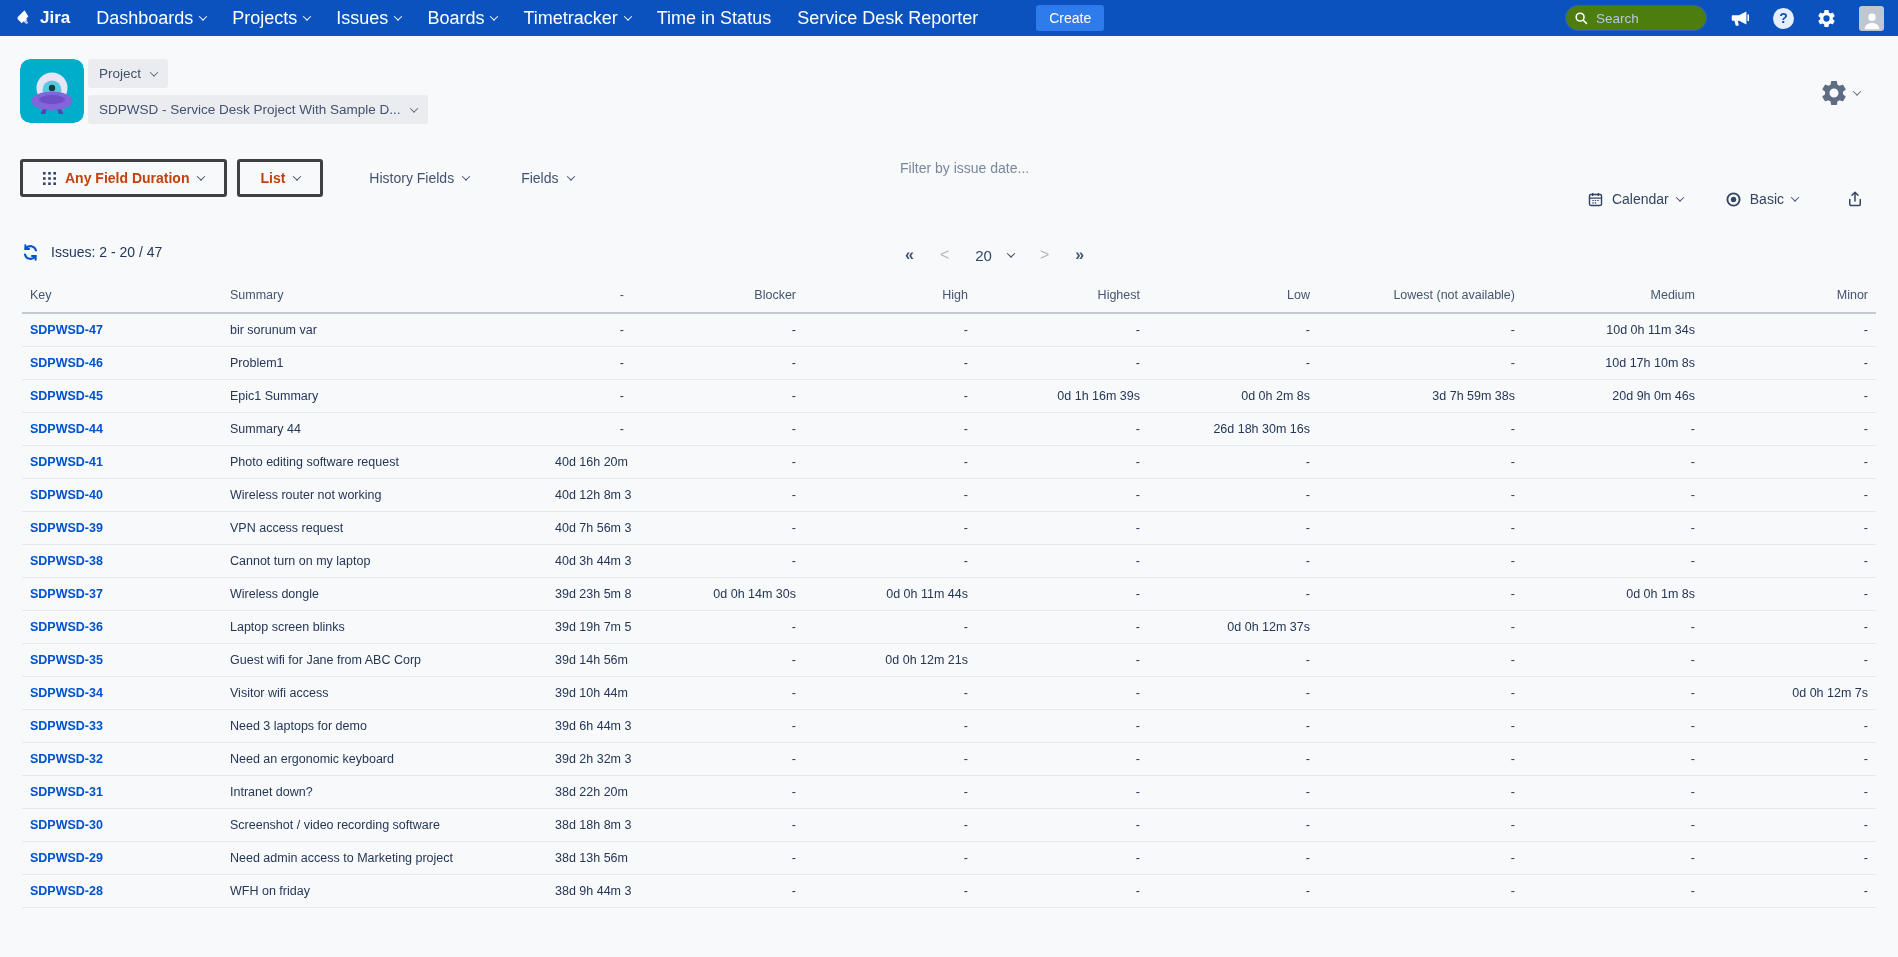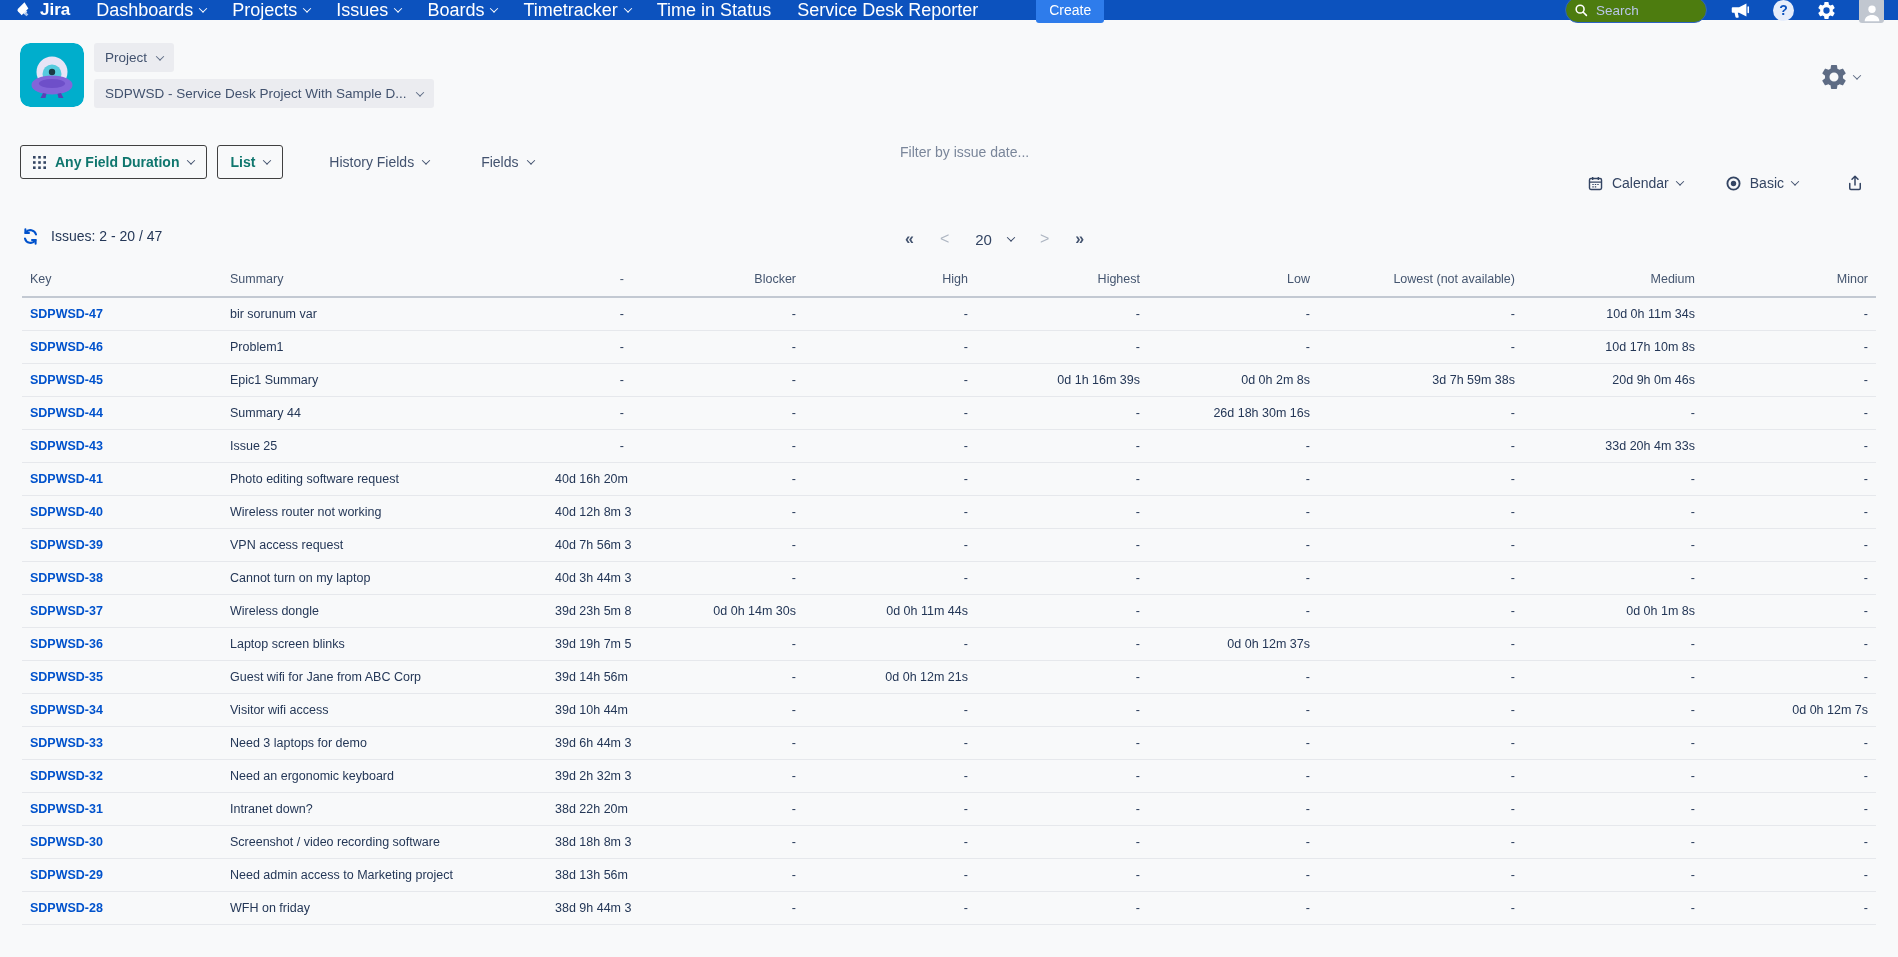--- a/index.html
+++ b/index.html
@@ -4,43 +4,43 @@
 <style>
   * { box-sizing: border-box; }
   html,body { margin:0; padding:0; }
   body {
     width:1898px; height:957px; overflow:hidden;
     background:#f8f9fa; color:#243757;
     font-family:"Liberation Sans", sans-serif;
   }
   
   .navbar {
-    height:20px; background:#0C52BE; display:flex; align-items:center;
+    height:36px; background:#0C52BE; display:flex; align-items:center;
     padding:8px 14px; gap:26px; color:#fff;
   }
   .brand { display:flex; align-items:center; gap:5px; font-size:17px; font-weight:bold; color:#fff; }
   .nav-item { color:#fff; font-size:18px; text-decoration:none; display:flex; align-items:center; gap:7px; cursor:pointer; white-space:nowrap; }
   .chev { width:6px; height:6px; border-right:1.6px solid currentColor; border-bottom:1.6px solid currentColor; transform:rotate(45deg) translate(-1px,-1px); display:inline-block; }
   .create-btn { background:#2E7CEB; border:none; color:#fff; font-size:14px; padding:5px 13px; border-radius:3px; margin-left:32px; cursor:pointer; }
   .nav-right { margin-left:auto; display:flex; align-items:center; gap:22px; }
   .search-box { width:142px; height:26px; background:#4d7c0f; border:1px solid #2C62C4; border-radius:13px; display:flex; align-items:center; gap:6px; padding:0 8px;margin-left:12px; }
   .search-box input { background:transparent; border:none; outline:none; color:#dce6fb; font-size:13.5px; width:100px; font-family:"Liberation Sans",sans-serif; }
   .search-box input::placeholder { color:#B9C6E8; }
   .help-badge { width:21px; height:21px; border-radius:50%; background:#E6EDFB; color:#0C52BE; font-weight:bold; font-size:14px; display:flex; align-items:center; justify-content:center; cursor:pointer; }
   .user-avatar { width:25px; height:25px; border-radius:3px; background:#C1C7D0; display:flex; align-items:flex-end; justify-content:center; overflow:hidden; cursor:pointer; }
   
-  .project-header { position:relative; padding:23px 35px 0 20px; display:flex; gap:10px; }
+  .project-header { position:relative; padding:23px 35px 0 20px; display:flex; gap:4px; }
   .project-avatar { width:64px; height:64px; border-radius:10px; flex:none; cursor:pointer; }
   .chips { display:flex; flex-direction:column; gap:7px; align-items:flex-start; }
   .chip { background:#EBECF0; border:none; color:#42526E; font-size:13.5px; padding:7px 11px; border-radius:3px; display:flex; gap:10px; align-items:center; cursor:pointer; font-family:"Liberation Sans",sans-serif; }
   .chip .chev { border-color:#5E6C84; }
   .header-gear { position:absolute; right:38px; top:42px; color:#5E6C84; display:flex; align-items:center; gap:5px; cursor:pointer; }
   
   .toolbar { display:flex; align-items:center; padding:24px 20px 0 20px; position:relative; }
-  .btn-outline { border:1px solid #404040; background:transparent; border-radius:3px; padding:8px 12px; font-size:14px; color:#0f766e; font-weight:bold; display:flex; gap:9px; align-items:center; cursor:pointer; font-family:"Liberation Sans",sans-serif; }
+  .btn-outline { border:3px solid #404040; background:transparent; border-radius:3px; padding:8px 20px; font-size:14px; color:#c2410c; font-weight:bold; display:flex; gap:9px; align-items:center; cursor:pointer; font-family:"Liberation Sans",sans-serif; }
   .btn-outline .chev, .link-drop .chev, .toolbar-right .chev { border-color:#42526E; }
   .ml10 { margin-left:10px; }
   .link-drop { color:#42526E; font-size:14px; margin-left:40px; display:flex; gap:9px; align-items:center; cursor:pointer; background:none; border:none; font-family:"Liberation Sans",sans-serif; }
   .filter-input { position:absolute; left:898px; top:50%; transform:translateY(-40%); width:220px; border:none; background:transparent; outline:none; font-size:14px; color:#243757; font-family:"Liberation Sans",sans-serif; }
   .filter-input::placeholder { color:#7A869A; }
   .toolbar-right { margin-left:auto; display:flex; align-items:center; color:#344563; font-size:14px; }
   .tr-item { display:flex; align-items:center; gap:8px; cursor:pointer;margin-top:42px; }
   .gap1 { margin-left:42px; } .gap2 { margin-left:48px; margin-right:14px; }
   
   .results { position:relative; padding:44px 20px 0 22px; display:flex; align-items:center; height:24px; }
@@ -306,32 +306,20 @@
           <td class="col-num">-</td>
           <td class="col-num">-</td>
           <td class="col-num">-</td>
           <td class="col-num">-</td>
           <td class="col-num">26d 18h 30m 16s</td>
           <td class="col-num">-</td>
           <td class="col-num">-</td>
           <td class="col-num">-</td>
         </tr>
         <tr>
-          <td class="col-key"><a href="#" class="key-link">SDPWSD-43</a></td>
-          <td class="col-summary">Issue 25</td>
-          <td class="col-num">-</td>
-          <td class="col-num">-</td>
-          <td class="col-num">-</td>
-          <td class="col-num">-</td>
-          <td class="col-num">-</td>
-          <td class="col-num">-</td>
-          <td class="col-num">33d 20h 4m 33s</td>
-          <td class="col-num">-</td>
-        </tr>
-        <tr>
           <td class="col-key"><a href="#" class="key-link">SDPWSD-41</a></td>
           <td class="col-summary">Photo editing software request</td>
           <td class="col-num">40d 16h 20m 31s</td>
           <td class="col-num">-</td>
           <td class="col-num">-</td>
           <td class="col-num">-</td>
           <td class="col-num">-</td>
           <td class="col-num">-</td>
           <td class="col-num">-</td>
           <td class="col-num">-</td>

